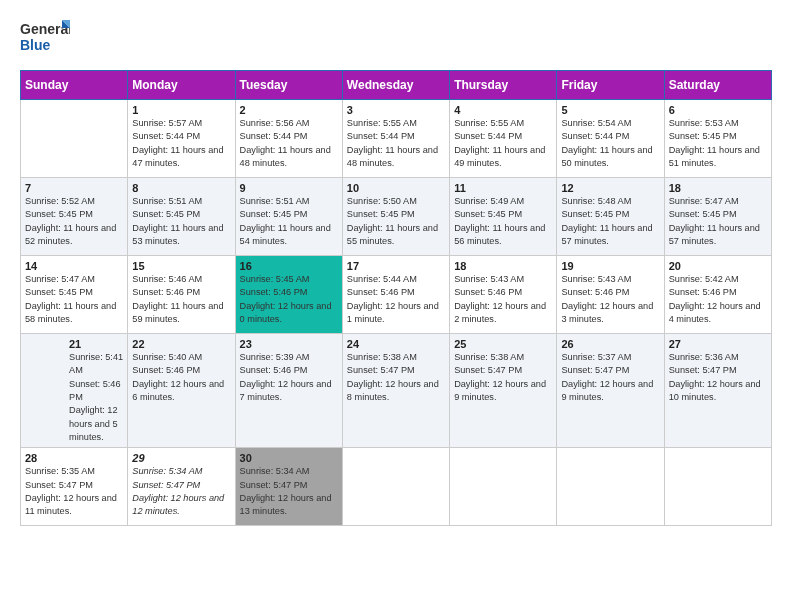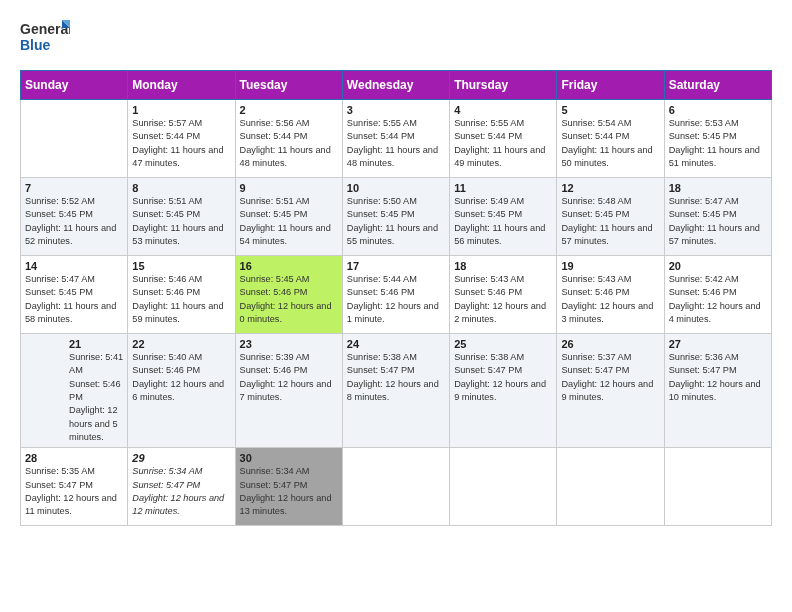--- a/index.html
+++ b/index.html
@@ -129,21 +129,21 @@
           <td style="background: rgb(240, 244, 248);"><span class="day-num">8</span><span class="cell-text">Sunrise: 5:51 AM<br>Sunset: 5:45 PM<br>Daylight: 11 hours and 53 minutes.</span></td>
           <td style="background: rgb(240, 244, 248);"><span class="day-num">9</span><span class="cell-text">Sunrise: 5:51 AM<br>Sunset: 5:45 PM<br>Daylight: 11 hours and 54 minutes.</span></td>
           <td style="background: rgb(240, 244, 248);"><span class="day-num">10</span><span class="cell-text">Sunrise: 5:50 AM<br>Sunset: 5:45 PM<br>Daylight: 11 hours and 55 minutes.</span></td>
           <td style="background: rgb(240, 244, 248);"><span class="day-num">11</span><span class="cell-text">Sunrise: 5:49 AM<br>Sunset: 5:45 PM<br>Daylight: 11 hours and 56 minutes.</span></td>
           <td style="background: rgb(240, 244, 248);"><span class="day-num">12</span><span class="cell-text">Sunrise: 5:48 AM<br>Sunset: 5:45 PM<br>Daylight: 11 hours and 57 minutes.</span></td>
           <td style="background: rgb(240, 244, 248);"><span class="day-num">18</span><span class="cell-text">Sunrise: 5:47 AM<br>Sunset: 5:45 PM<br>Daylight: 11 hours and 57 minutes.</span></td>
         </tr>
         <tr>
           <td style="background: rgb(255, 255, 255);"><span class="day-num">14</span><span class="cell-text">Sunrise: 5:47 AM<br>Sunset: 5:45 PM<br>Daylight: 11 hours and 58 minutes.</span></td>
           <td style="background: rgb(255, 255, 255);"><span class="day-num">15</span><span class="cell-text">Sunrise: 5:46 AM<br>Sunset: 5:46 PM<br>Daylight: 11 hours and 59 minutes.</span></td>
-          <td style="background: #bef264;"><span class="day-num">16</span><span class="cell-text">Sunrise: 5:45 AM<br>Sunset: 5:46 PM<br>Daylight: 12 hours and 0 minutes.</span></td>
+          <td style="background: #14b8a6;"><span class="day-num">16</span><span class="cell-text">Sunrise: 5:45 AM<br>Sunset: 5:46 PM<br>Daylight: 12 hours and 0 minutes.</span></td>
           <td style="background: rgb(255, 255, 255);"><span class="day-num">17</span><span class="cell-text">Sunrise: 5:44 AM<br>Sunset: 5:46 PM<br>Daylight: 12 hours and 1 minute.</span></td>
           <td style="background: rgb(255, 255, 255);"><span class="day-num">18</span><span class="cell-text">Sunrise: 5:43 AM<br>Sunset: 5:46 PM<br>Daylight: 12 hours and 2 minutes.</span></td>
           <td style="background: rgb(255, 255, 255);"><span class="day-num">19</span><span class="cell-text">Sunrise: 5:43 AM<br>Sunset: 5:46 PM<br>Daylight: 12 hours and 3 minutes.</span></td>
           <td style="background: rgb(255, 255, 255);"><span class="day-num">20</span><span class="cell-text">Sunrise: 5:42 AM<br>Sunset: 5:46 PM<br>Daylight: 12 hours and 4 minutes.</span></td>
         </tr>
         <tr>
           <td style="background: rgb(240, 244, 248); padding-left: 48px;"><span class="day-num">21</span><span class="cell-text">Sunrise: 5:41 AM<br>Sunset: 5:46 PM<br>Daylight: 12 hours and 5 minutes.</span></td>
           <td style="background: rgb(240, 244, 248);"><span class="day-num">22</span><span class="cell-text">Sunrise: 5:40 AM<br>Sunset: 5:46 PM<br>Daylight: 12 hours and 6 minutes.</span></td>
           <td style="background: rgb(240, 244, 248);"><span class="day-num">23</span><span class="cell-text">Sunrise: 5:39 AM<br>Sunset: 5:46 PM<br>Daylight: 12 hours and 7 minutes.</span></td>
           <td style="background: rgb(240, 244, 248);"><span class="day-num">24</span><span class="cell-text">Sunrise: 5:38 AM<br>Sunset: 5:47 PM<br>Daylight: 12 hours and 8 minutes.</span></td>

